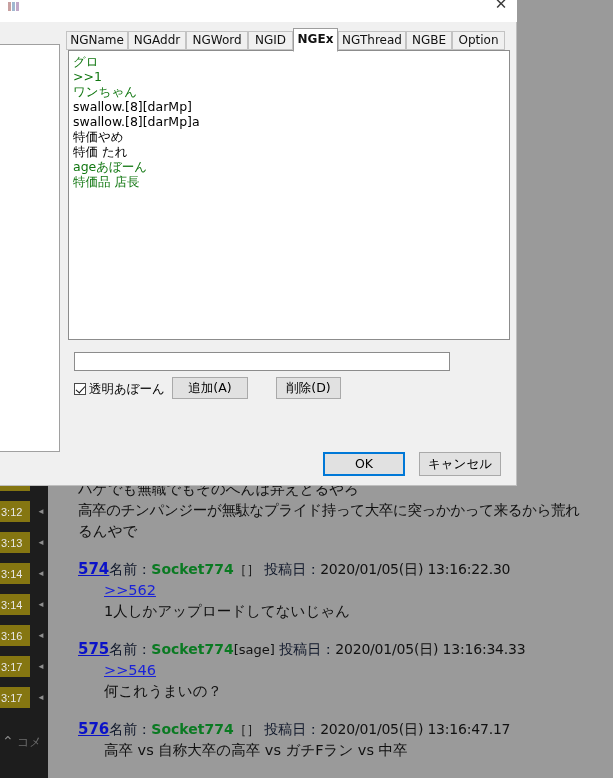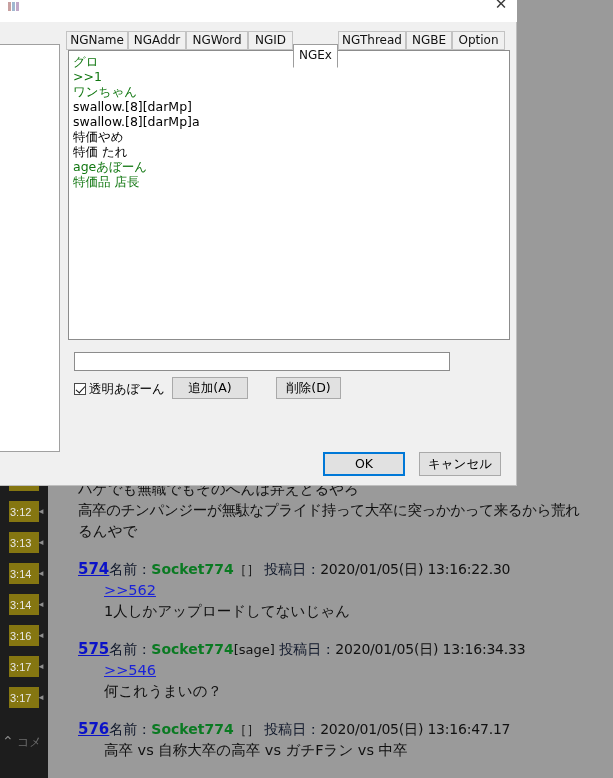--- a/index.html
+++ b/index.html
@@ -16,21 +16,21 @@
   
   .bbs-bg {
     position: absolute; left: 0; top: 0; width: 613px; height: 778px;
     background: #9a9a9a;
   }
   .bbs-left-rail {
     position: absolute; left: 0; top: 465px; width: 34px; height: 313px;
     background: #1d1d1d;
   }
   .rail-chip {
-    position: absolute; left: 9px; width: 30px; height: 22px;
+    position: absolute; left: 0; width: 30px; height: 22px;
     background: #857611;
     color: #e8e8e8;
     font-size: 11px; line-height: 22px;
     font-family: "Liberation Sans", sans-serif;
     padding-left: 1px;
     overflow: hidden; white-space: nowrap;
     border-bottom: 1px solid #1d1d1d;
   }
   .rail-arrowcol {
     position: absolute; left: 34px; top: 465px; width: 14px; height: 313px;
@@ -117,25 +117,26 @@
     background: #f0f0f0;
     border: 1px solid #c3c3c3;
     font-family: "DejaVu Sans", "Liberation Sans", sans-serif;
     font-size: 12px;
     line-height: 17px;
     text-align: center;
     color: #111;
     white-space: nowrap;
   }
   .tab.active {
-    top: 16px; height: 24px; line-height: 21px;
+    top: 0px; height: 24px; line-height: 21px;
     background: #ffffff;
     border: 1px solid #9d9d9d;
     border-bottom: 1px solid #ffffff;
     z-index: 5;
+    font-weight: bold;
   }
 
   .list-box {
     position: absolute; left: 68px; top: 50px;
     width: 442px; height: 290px;
     background: #ffffff;
     border: 1px solid #8c8c8c;
     overflow: hidden;
     padding: 3px 0 0 3px;
   }

